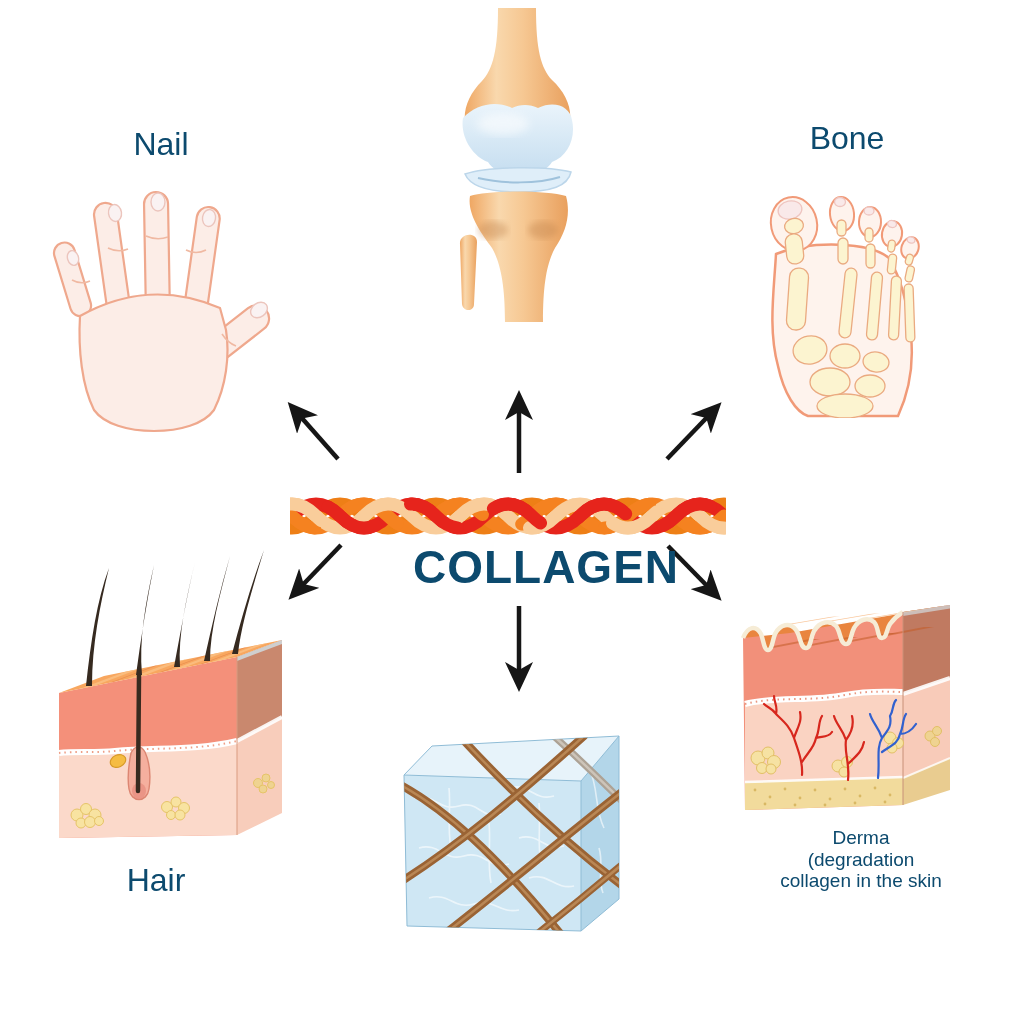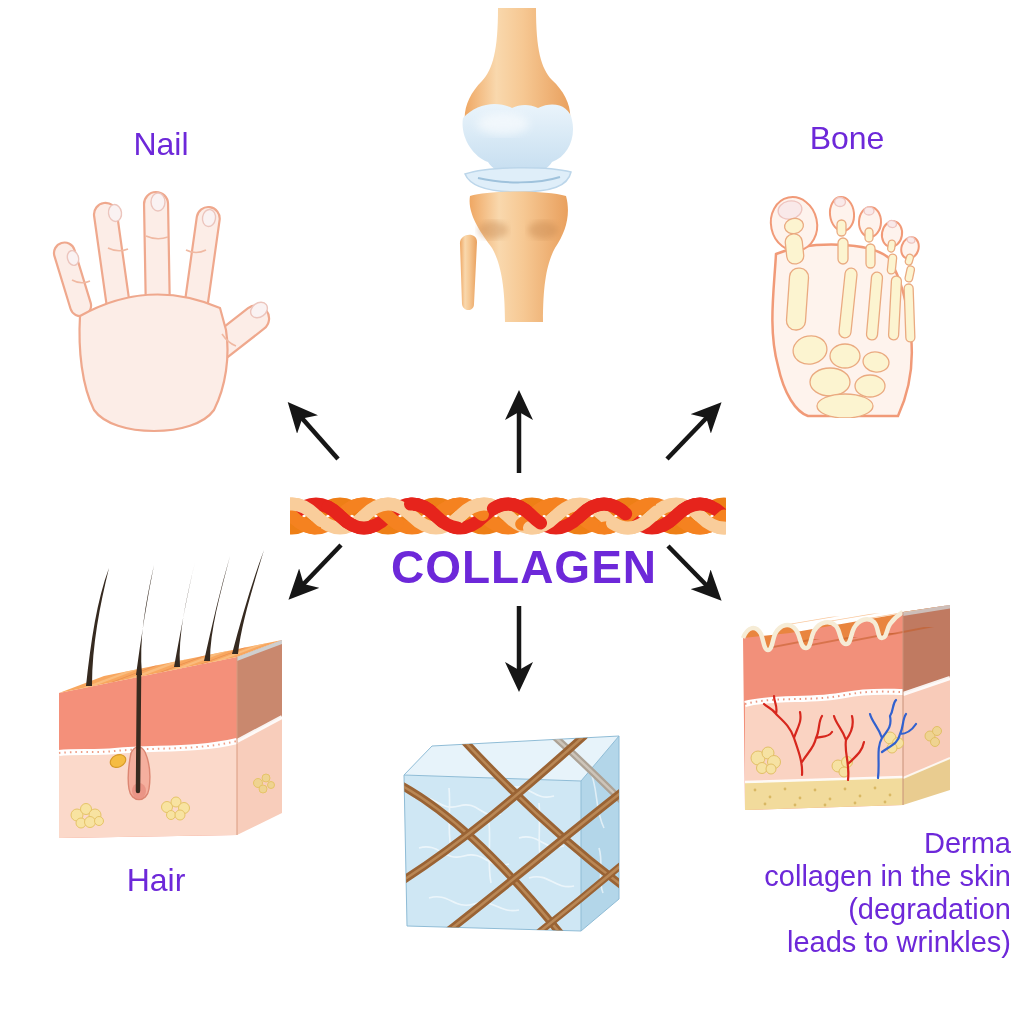--- a/index.html
+++ b/index.html
@@ -1,23 +1,23 @@
 <!DOCTYPE html>
 <html><head>
 <meta charset="utf-8">
 <style>
   html,body{margin:0;padding:0;background:#ffffff;}
   #canvas{position:relative;width:1024px;height:1024px;background:#ffffff;overflow:hidden;
           font-family:"Liberation Sans", sans-serif;color:#1a1a1a;}
   .ill{position:absolute;}
-  .lbl{position:absolute;transform:translateX(-50%);text-align:right;font-size:32px;
-       line-height:1.15;white-space:nowrap;color:#6d28d9;}
+  .lbl{position:absolute;transform:translateX(-50%);text-align:center;font-size:32px;
+       line-height:1.15;white-space:nowrap;color:#0c4a6e;}
   .lbl-multi{white-space:normal;}
   #collagen-title{font-size:46px;font-weight:bold;letter-spacing:1px;}
-  #derma-label{font-size:29px;line-height:1.14;}
+  #derma-label{font-size:19px;line-height:1.14;}
   #arrows{position:absolute;left:0;top:0;pointer-events:none;}
 </style>
 </head>
 <body>
 
 <div id="canvas">
 
   <svg class="ill" style="left:448px;top:6px" width="140" height="318" viewBox="0 0 140 318">
     <defs>
       <linearGradient id="boneH" x1="0" y1="0" x2="1" y2="0">
@@ -318,23 +318,22 @@
     </g>
   </svg>
 
   <div class="lbl" style="left:161px;top:126px">Nail</div>
 
 
   <div class="lbl" style="left:847px;top:120px">Bone</div>
 
   <div class="lbl" style="left:156px;top:862px">Hair</div>
 
-  <div class="lbl" id="collagen-title" style="left:524px;top:541px">COLLAGEN</div>
+  <div class="lbl" id="collagen-title" style="left:546px;top:541px">COLLAGEN</div>
 
 
   <div class="lbl lbl-multi" id="derma-label" style="left:861px;top:827px;width:300px">
     <div>Derma</div>
+    <div>(degradation</div>
     <div>collagen in the skin</div>
-    <div>(degradation</div>
-    <div>leads to wrinkles)</div>
   </div>
 
 </div>
 
 </body></html>

